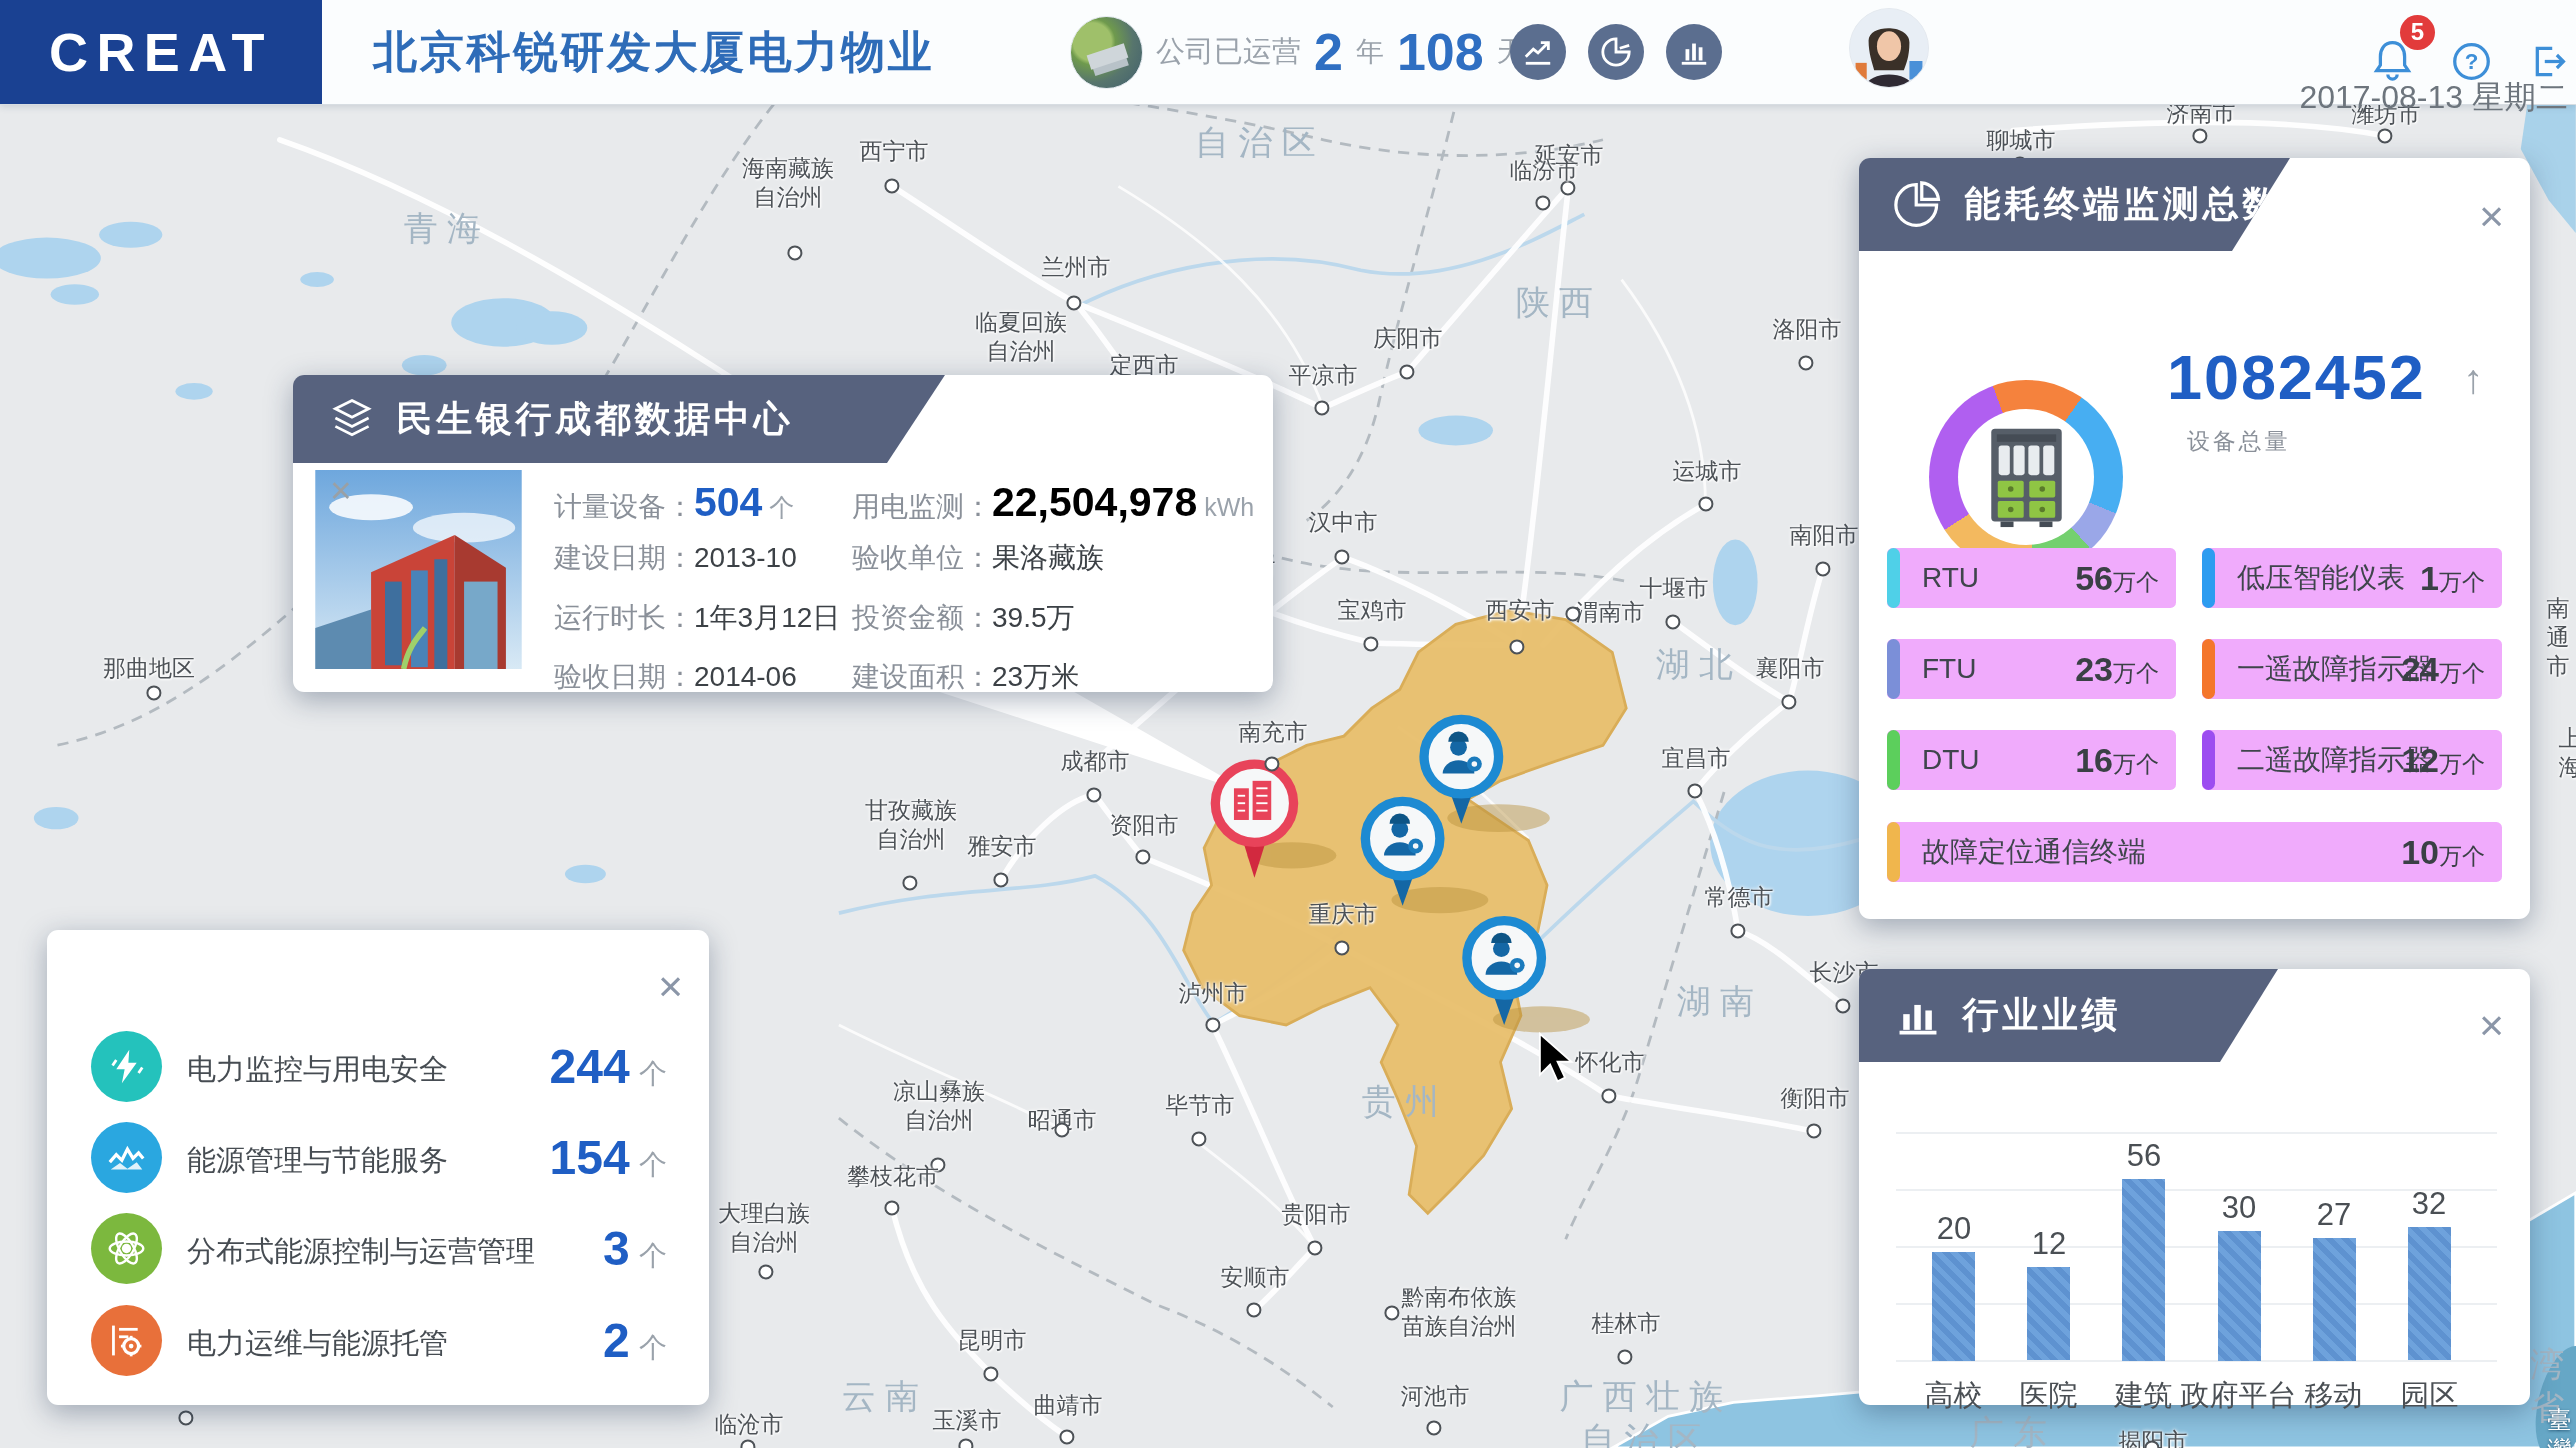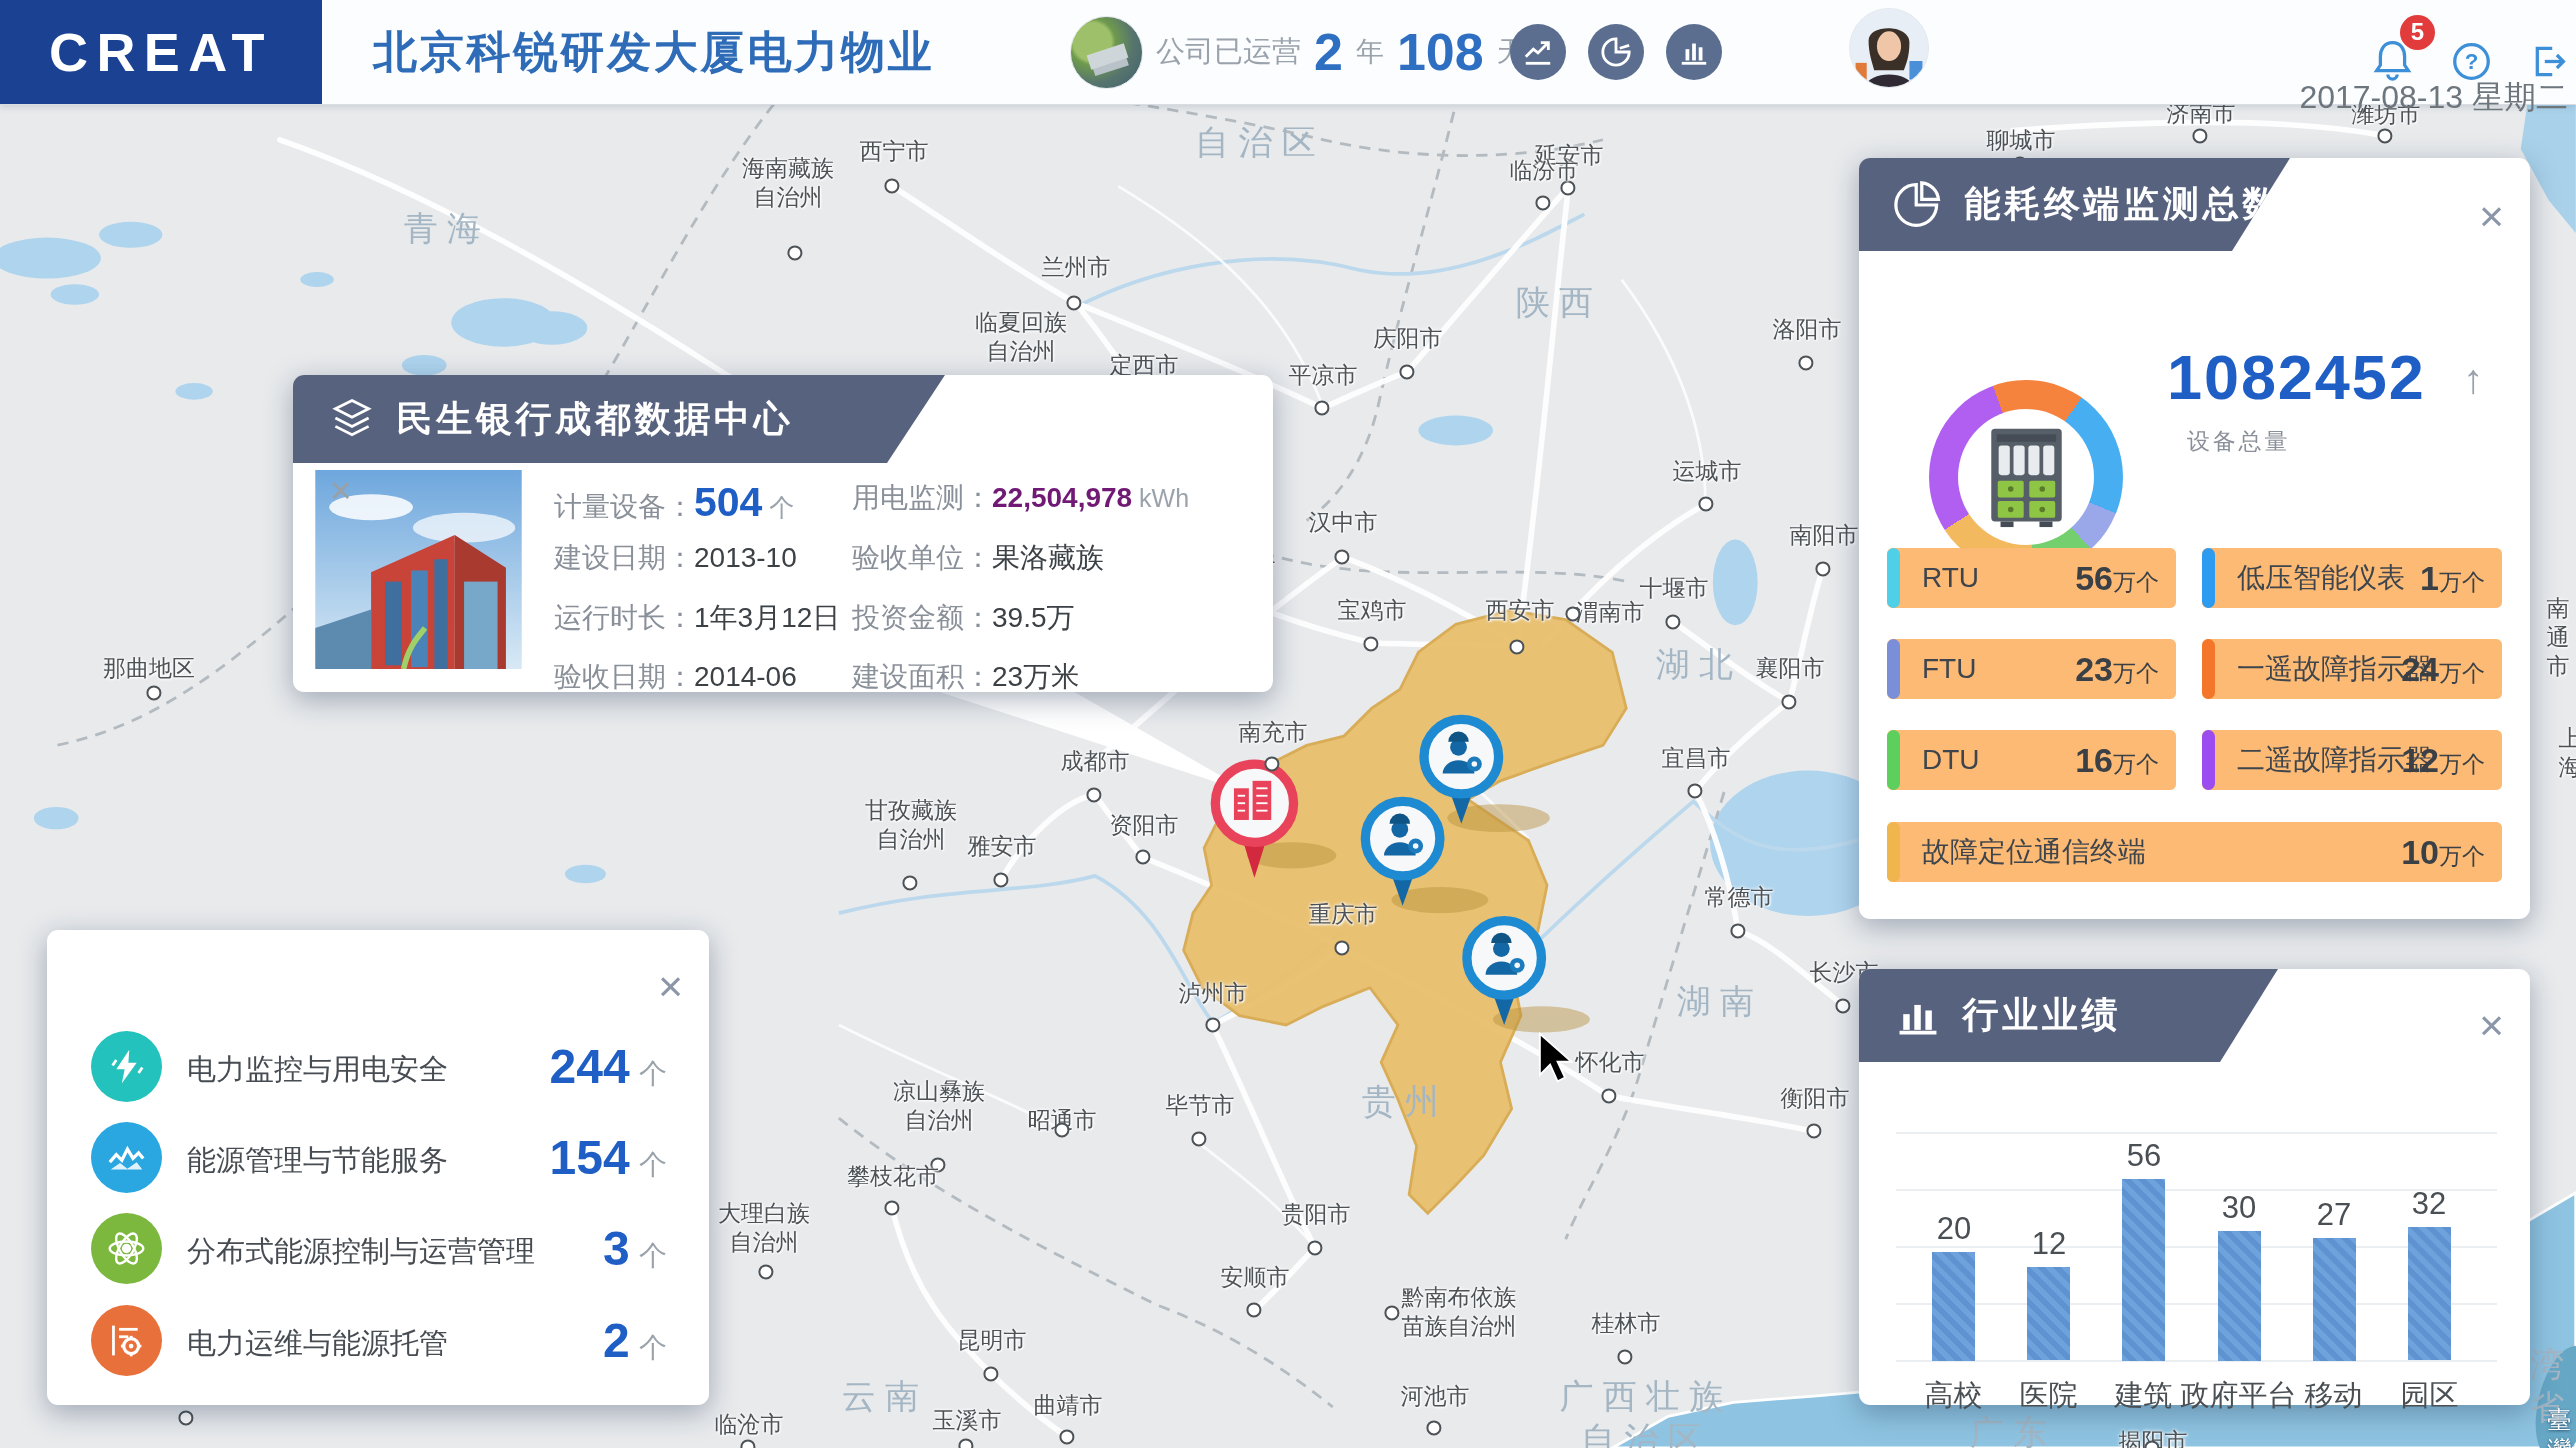--- a/index.html
+++ b/index.html
@@ -52,32 +52,32 @@
   .banner .b-title{font-size:36px;font-weight:bold;letter-spacing:3.7px;}
   .close-x{position:absolute;font-size:43px;color:#8b96a8;cursor:pointer;line-height:1;}
   
   #popup{left:293px;top:375px;width:980px;height:317px;z-index:22;}
   #popup .banner{width:652px;height:88px;}
   #popup-photo{position:absolute;left:22.4px;top:95px;width:207px;height:199px;overflow:hidden;}
   #popup-close{left:37px;top:97px;font-size:37px;color:#9aa0a5;z-index:5;}
   .fld{position:absolute;font-size:28px;color:#8a9099;white-space:nowrap;}
   .fld .v{color:#3c4146;}
   .fld .v.blue{color:#1f5ec4;font-size:41px;font-weight:bold;}
-  .fld .v.orange{color:#701a75;font-size:28px;font-weight:bold;}
+  .fld .v.orange{color:#000000;font-size:41px;font-weight:bold;}
   .fld .u{color:#9aa2ab;font-size:25px;}
   
   #terminal-panel{left:1859px;top:158px;width:671px;height:761px;}
   #terminal-panel .banner{width:431px;}
   #donut{position:absolute;left:70px;top:222px;width:194px;height:194px;border-radius:50%;}
   #donut-hole{position:absolute;left:29px;top:29px;width:136px;height:136px;border-radius:50%;background:#fff;
     display:flex;align-items:center;justify-content:center;}
   #total-num{position:absolute;left:308px;top:183px;font-size:63px;font-weight:bold;color:#1f5ec4;letter-spacing:1.9px;}
   #total-arrow{position:absolute;left:604px;top:198px;font-size:41px;color:#9aa2ab;}
   #total-label{position:absolute;left:328px;top:268px;font-size:23px;color:#8a9099;letter-spacing:2.8px;}
-  .pill{position:absolute;height:60px;background:#fdba74;border-radius:5.6px;display:flex;align-items:center;}
+  .pill{position:absolute;height:60px;background:#f0abfc;border-radius:5.6px;display:flex;align-items:center;}
   .pill .bar{position:absolute;left:0;top:0;width:13px;height:60px;border-radius:7.5px;}
   .pill .nm{margin-left:35px;font-size:28px;color:#3f454c;}
   .pill .val{position:absolute;right:17px;font-size:23px;color:#3a4045;}
   .pill .val b{font-size:34px;font-weight:bold;}
   
   #perf-panel{left:47px;top:930px;width:662px;height:475px;}
   #perf-panel .banner{width:403px;}
   .perf-row{position:absolute;left:0;width:662px;height:71px;}
   .perf-ic{position:absolute;left:44px;top:0;width:71px;height:71px;border-radius:50%;display:flex;align-items:center;justify-content:center;}
   .perf-label{position:absolute;left:140px;top:18.6px;font-size:29px;color:#464c52;}

